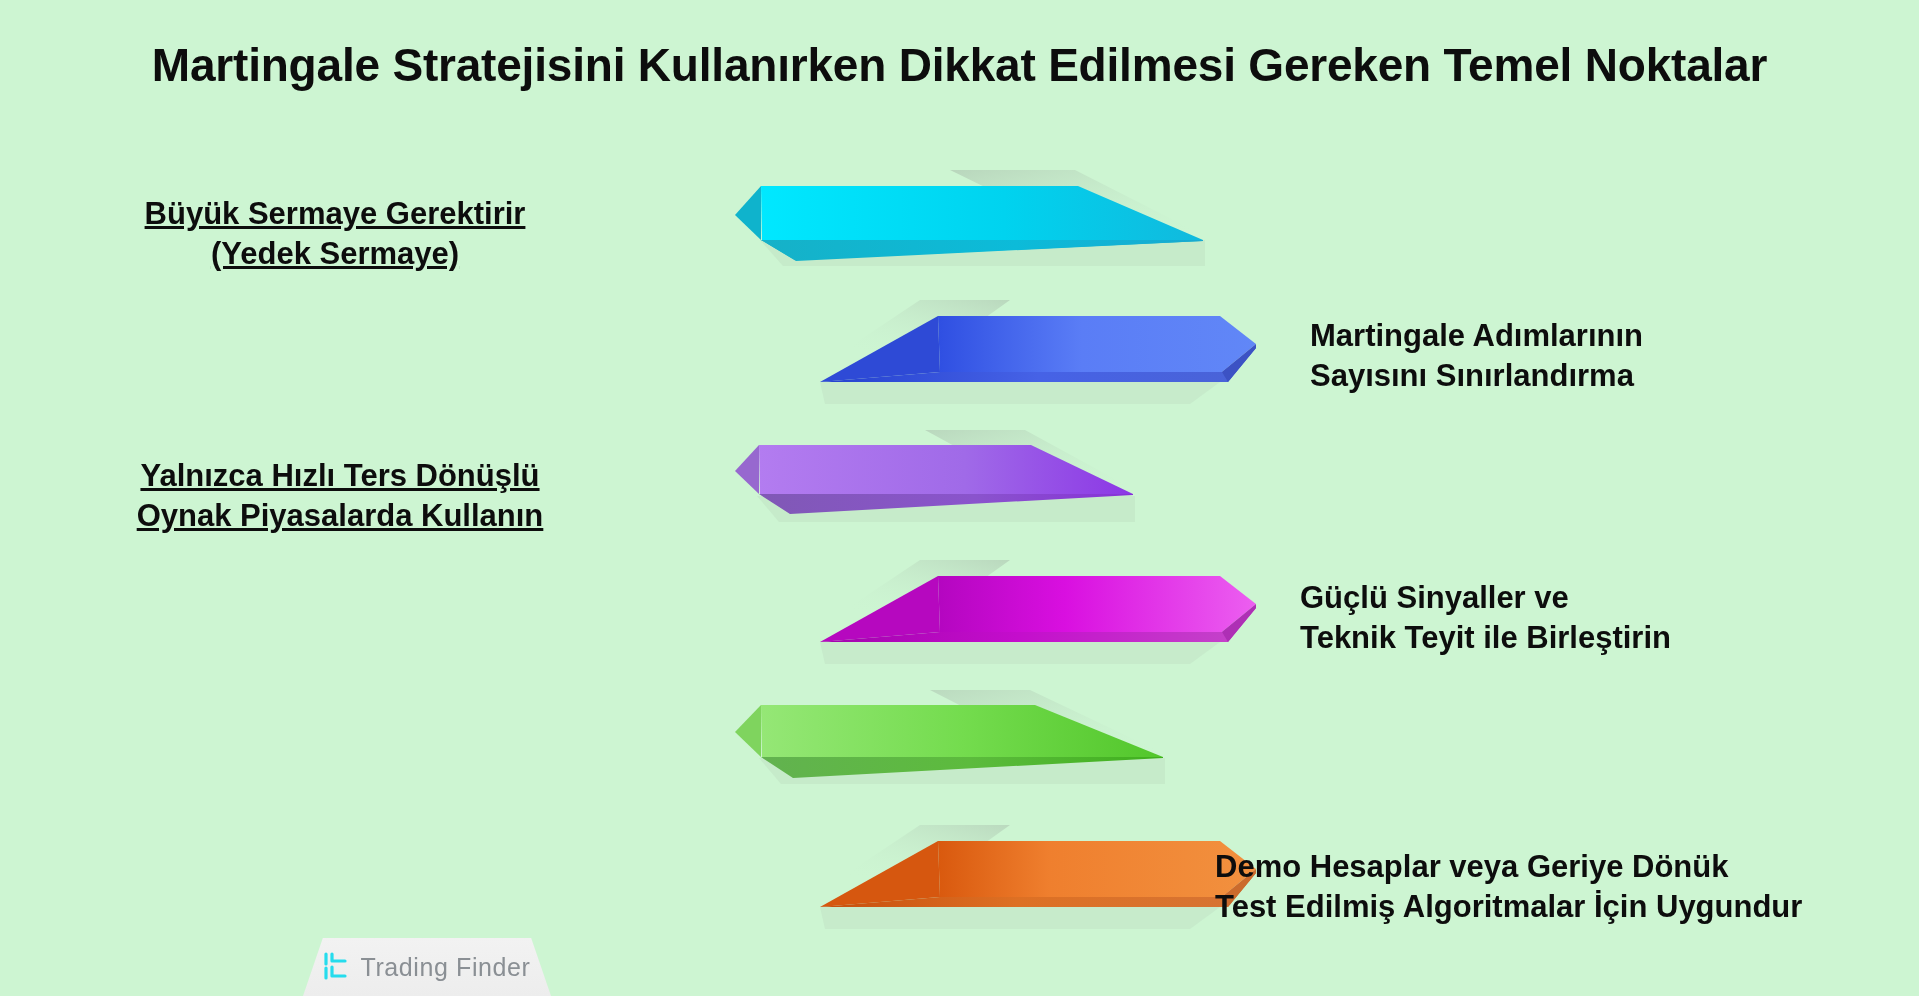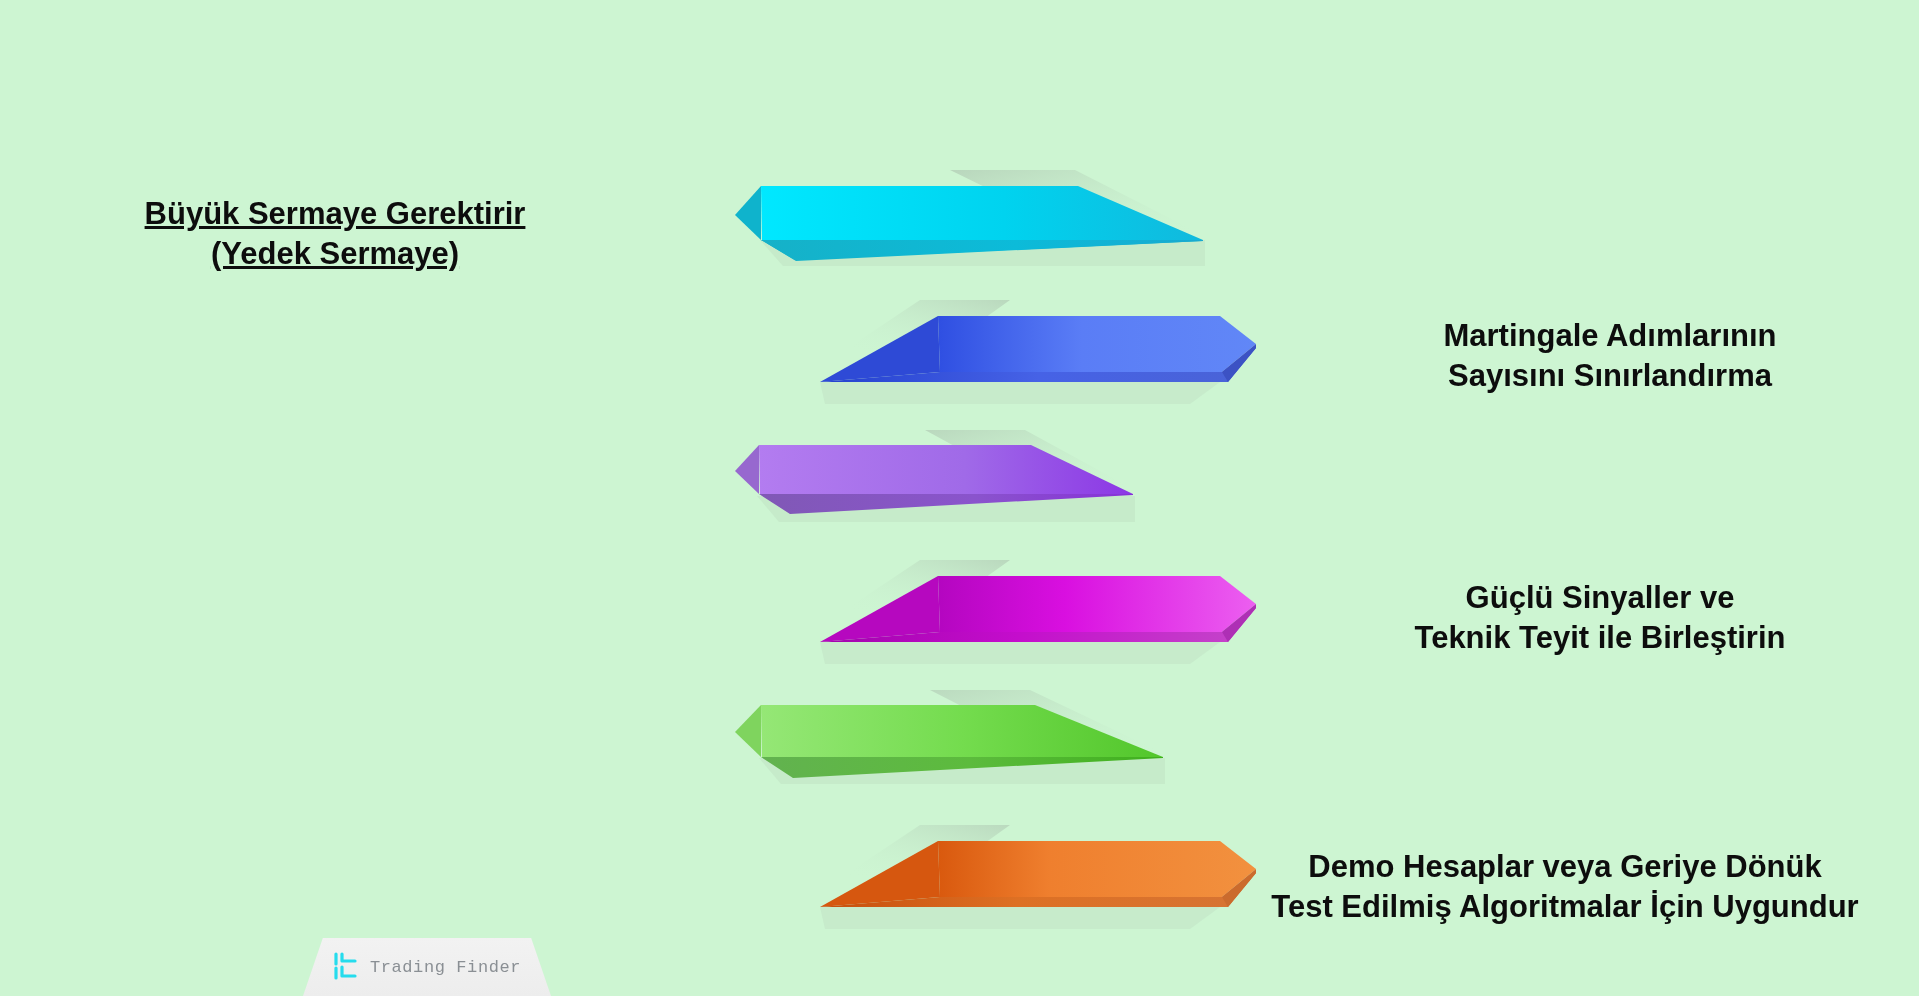--- a/index.html
+++ b/index.html
@@ -49,21 +49,21 @@
   
   .label {
     position: absolute;
     font-size: 31px;
     font-weight: bold;
     color: #0d0d0d;
     line-height: 1.28;
     white-space: pre-line;
   }
   .label.left  { text-align: center; text-decoration: underline; }
-  .label.right { text-align: center; }
+  .label.right { text-align: left; }
 
   
   .band {
     position: absolute;
     height: 92px;
   }
 
   .band svg {
     display: block;
     overflow: visible;
@@ -78,31 +78,32 @@
     height: 58px;
     background: linear-gradient(180deg, #f2f2f2 0%, #ededed 100%);
     border-radius: 14px 14px 0 0;
     clip-path: polygon(8% 0, 92% 0, 100% 100%, 0 100%);
     display: flex;
     align-items: center;
     justify-content: center;
     gap: 9px;
   }
   #watermark .wm-text {
-    font-size: 17px;
+    font-size: 25px;
     color: #8a8f94;
     letter-spacing: 0.6px;
-    font-family: Liberation Mono, monospace;
+    font-family: Liberation Sans, sans-serif;
   }
 </style>
 </head>
 <body style="background: rgb(205, 245, 210);">
 
 <div id="stage" style="background: rgb(205, 245, 210);">
 
+  <div id="page-title">Martingale Stratejisini Kullanırken Dikkat Edilmesi Gereken Temel Noktalar</div>
 
   <div class="row" style="top:170px">
     <div class="label left" style="left:70px; top:24px; width:530px;">Büyük Sermaye Gerektirir
 (Yedek Sermaye)</div>
     <div class="band" style="left:735px; top:0; width:470px;">
       <svg width="470" height="110" viewBox="0 0 470 110">
         <defs>
           <linearGradient id="g1t" x1="0" y1="0" x2="1" y2="0">
             <stop offset="0%" stop-color="#00e8ff"></stop>
               <stop offset="55%" stop-color="#00d3ef"></stop>
@@ -161,20 +162,22 @@
 
         <polygon points="0,82 120,72 402,72 436,45 436,48 408,82 0,82" fill="url(#g2b)"></polygon>
         <polygon points="402,72 436,44 436,48 408,82 402,72" fill="#3c52c4"></polygon>
       </svg>
     </div>
     <div class="label right" style="left:1310px; top:16px; width:600px;">Martingale Adımlarının
 Sayısını Sınırlandırma</div>
   </div>
 
   <div class="row" style="top:430px">
+    <div class="label left" style="left:60px; top:26px; width:560px;">Yalnızca Hızlı Ters Dönüşlü
+Oynak Piyasalarda Kullanın</div>
     <div class="band" style="left:735px; top:0; width:400px;">
       <svg width="400" height="110" viewBox="0 0 400 110">
         <defs>
           <linearGradient id="g3t" x1="0" y1="0" x2="1" y2="0">
             <stop offset="0%" stop-color="#b37cf0"></stop>
               <stop offset="55%" stop-color="#a06ae8"></stop>
               <stop offset="100%" stop-color="#8b37e5"></stop>
           </linearGradient>
           <linearGradient id="g3b" x1="0" y1="0" x2="1" y2="0">
             <stop offset="0%" stop-color="#7f59b3"></stop>

